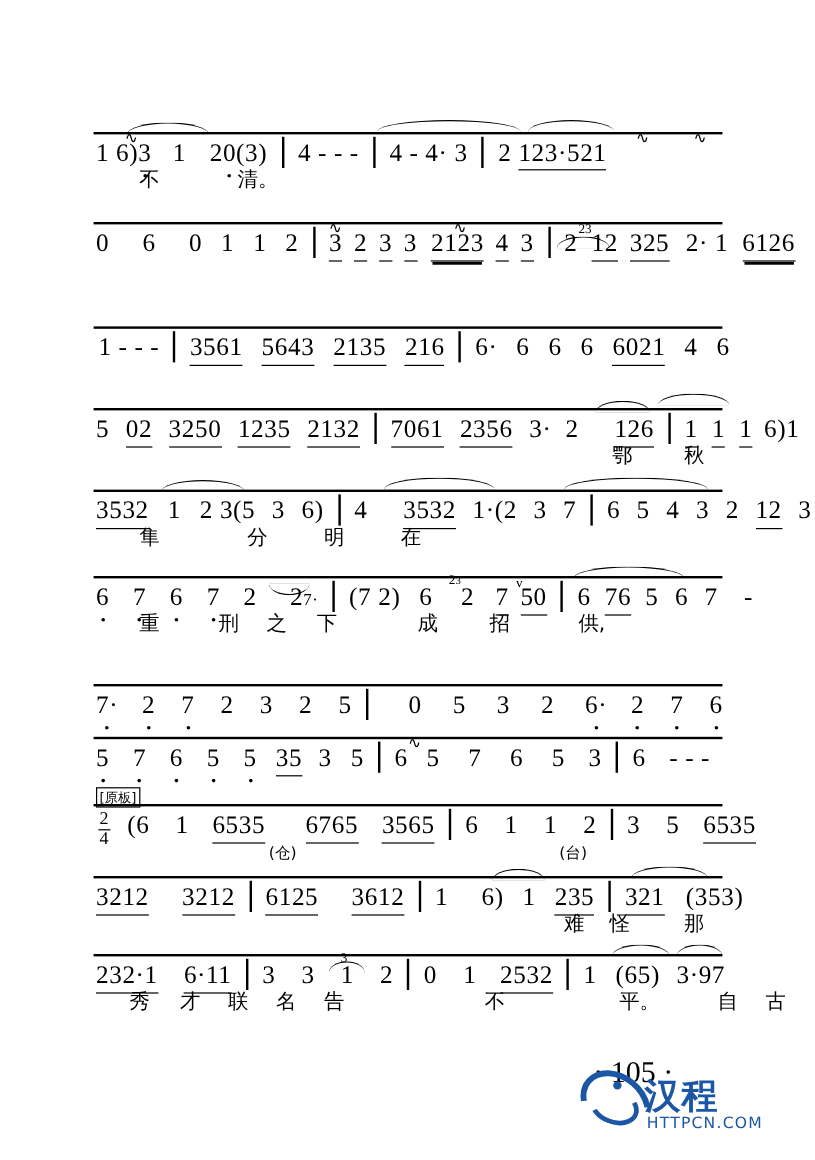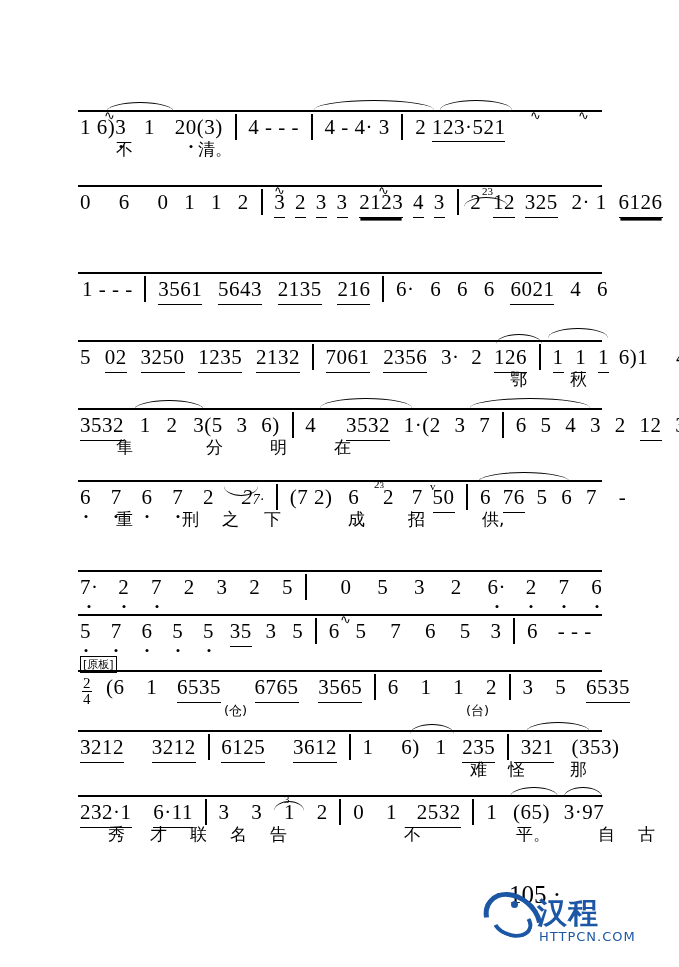--- a/index.html
+++ b/index.html
@@ -273,21 +273,21 @@
         <span class="grp" style="margin-left:2px;">5</span>
         <span class="grp u1" style="margin-left:8px;">02</span>
         <span class="grp u1" style="margin-left:8px;">3250</span>
         <span class="grp u1" style="margin-left:8px;">1235</span>
         <span class="grp u1" style="margin-left:8px;">2132</span>
         <span class="bar"></span>
         <span class="grp u1">7061</span>
         <span class="grp u1" style="margin-left:8px;">2356</span>
         <span class="grp" style="margin-left:8px;">3·</span>
         <span class="grp" style="margin-left:6px;">2</span>
-        <span class="grp u1" style="margin-left:6px;">126</span>
+        <span class="grp u1" style="margin-left:24px;">126</span>
         <span class="bar"></span>
         <span class="grp u1">1</span>
         <span class="grp u1" style="margin-left:6px;">1</span>
         <span class="grp u1" style="margin-left:6px;">1</span>
         <span class="grp" style="margin-left:4px;">6)1</span>
         <span class="grp" style="margin-left:22px;">4</span>
       </div>
       <div class="slur" style="left:418px; top:-8px; width:46px;"></div>
       <div class="slur" style="left:470px; top:-14px; width:60px;"></div>
       <div class="lyrics">
@@ -296,21 +296,21 @@
       </div>
     </div>
   </div>
 
   <div class="system" style="top:408px;">
     <div class="sysline">
       <div class="notes">
         <span class="grp u1" style="margin-left:2px;">3532</span>
         <span class="grp" style="margin-left:10px;">1</span>
         <span class="grp" style="margin-left:10px;">2</span>
-        <span class="grp" style="margin-left:10px;">3(5</span>
+        <span class="grp" style="">3(5</span>
         <span class="grp" style="margin-left:8px;">3</span>
         <span class="grp" style="margin-left:8px;">6)</span>
         <span class="bar"></span>
         <span class="grp">4</span>
         <span class="grp u1" style="margin-left:24px;">3532</span>
         <span class="grp" style="margin-left:8px;">1·(2</span>
         <span class="grp" style="margin-left:8px;">3</span>
         <span class="grp" style="margin-left:8px;">7</span>
         <span class="bar"></span>
         <span class="grp">6</span>
@@ -335,21 +335,21 @@
   </div>
 
   <div class="system" style="top:480px;">
     <div class="sysline">
       <div class="notes">
         <span class="grp dotdn" style="margin-left:2px;">6</span>
         <span class="grp dotdn" style="margin-left:14px;">7</span>
         <span class="grp dotdn" style="margin-left:14px;">6</span>
         <span class="grp dotdn" style="margin-left:14px;">7</span>
         <span class="grp" style="margin-left:14px;">2</span>
-        <span class="grp" style="margin-left:22px;font-style:italic;">2<span style="font-size:14px;">7·</span></span>
+        <span class="grp" style="margin-left:22px;">2<span style="font-size:14px;">7·</span></span>
         <span class="bar"></span>
         <span class="grp">(7 2)</span>
         <span class="grp" style="margin-left:10px;">6</span>
         <span class="grp" style="margin-left:18px;">2</span>
         <span class="grp u1" style="margin-left:12px;">7</span>
         <span class="grp u1" style="margin-left:4px;">50</span>
         <span class="bar"></span>
         <span class="grp">6</span>
         <span class="grp u1" style="margin-left:6px;">76</span>
         <span class="grp" style="margin-left:6px;">5</span>

